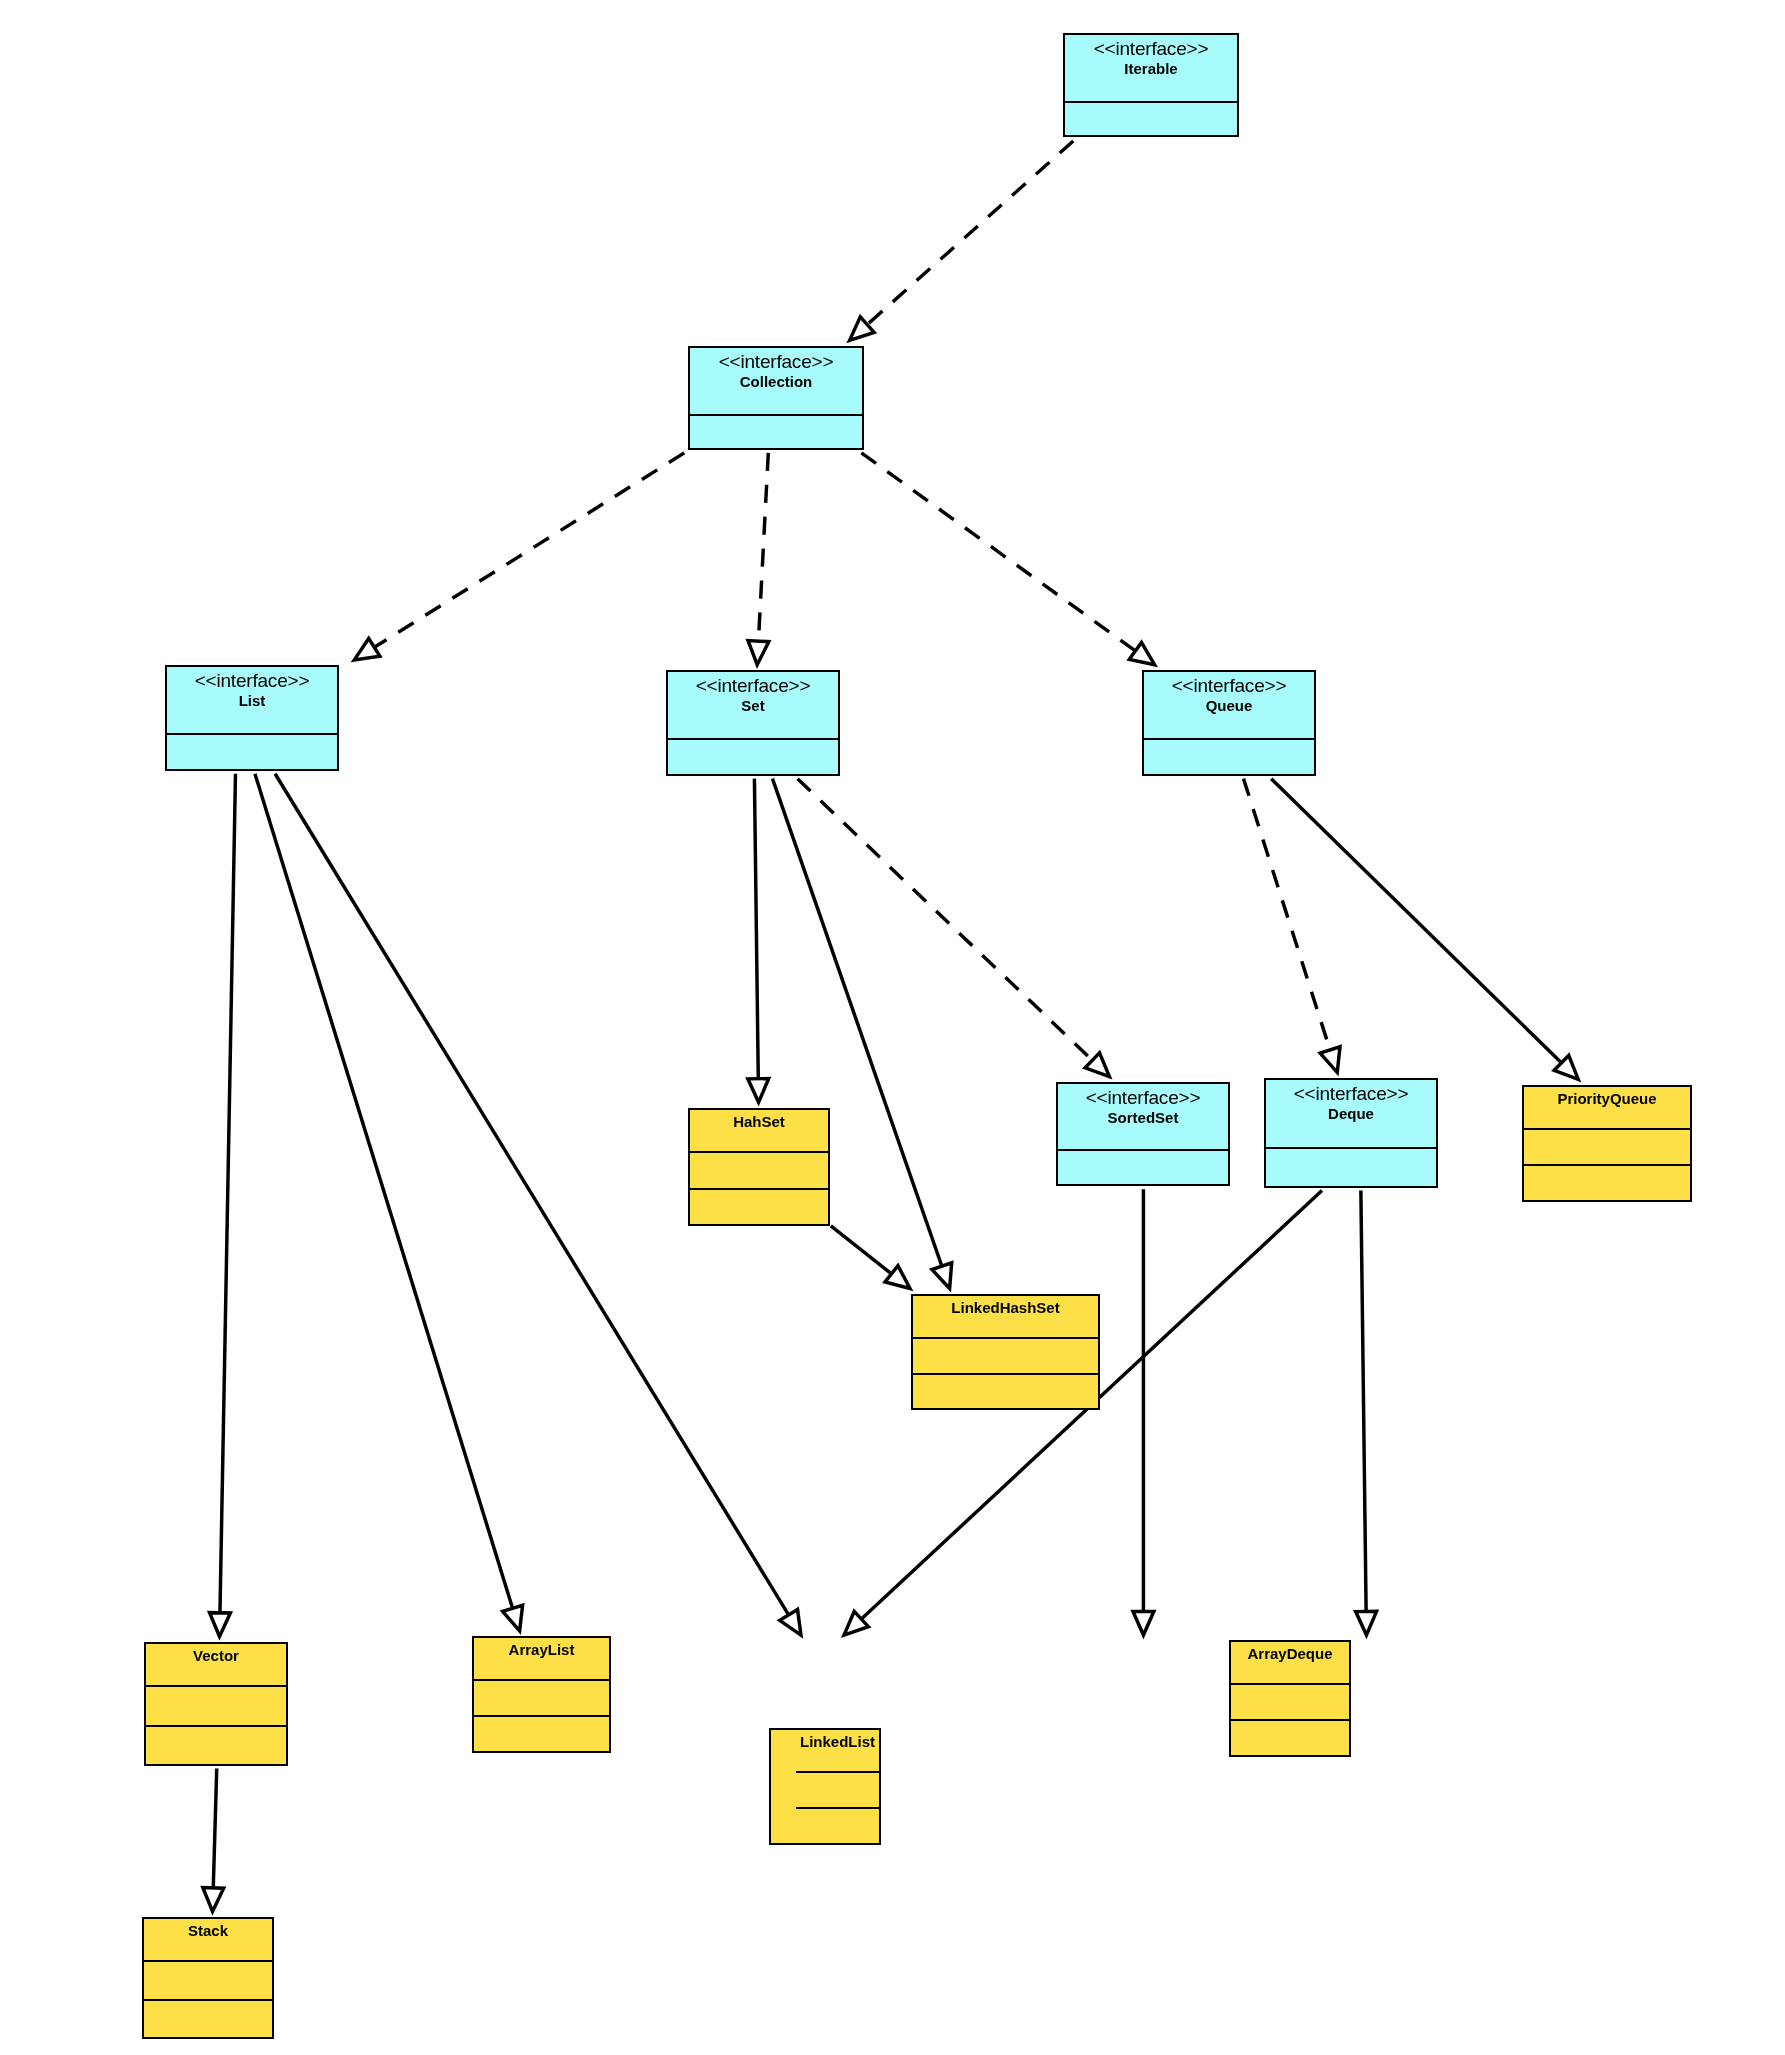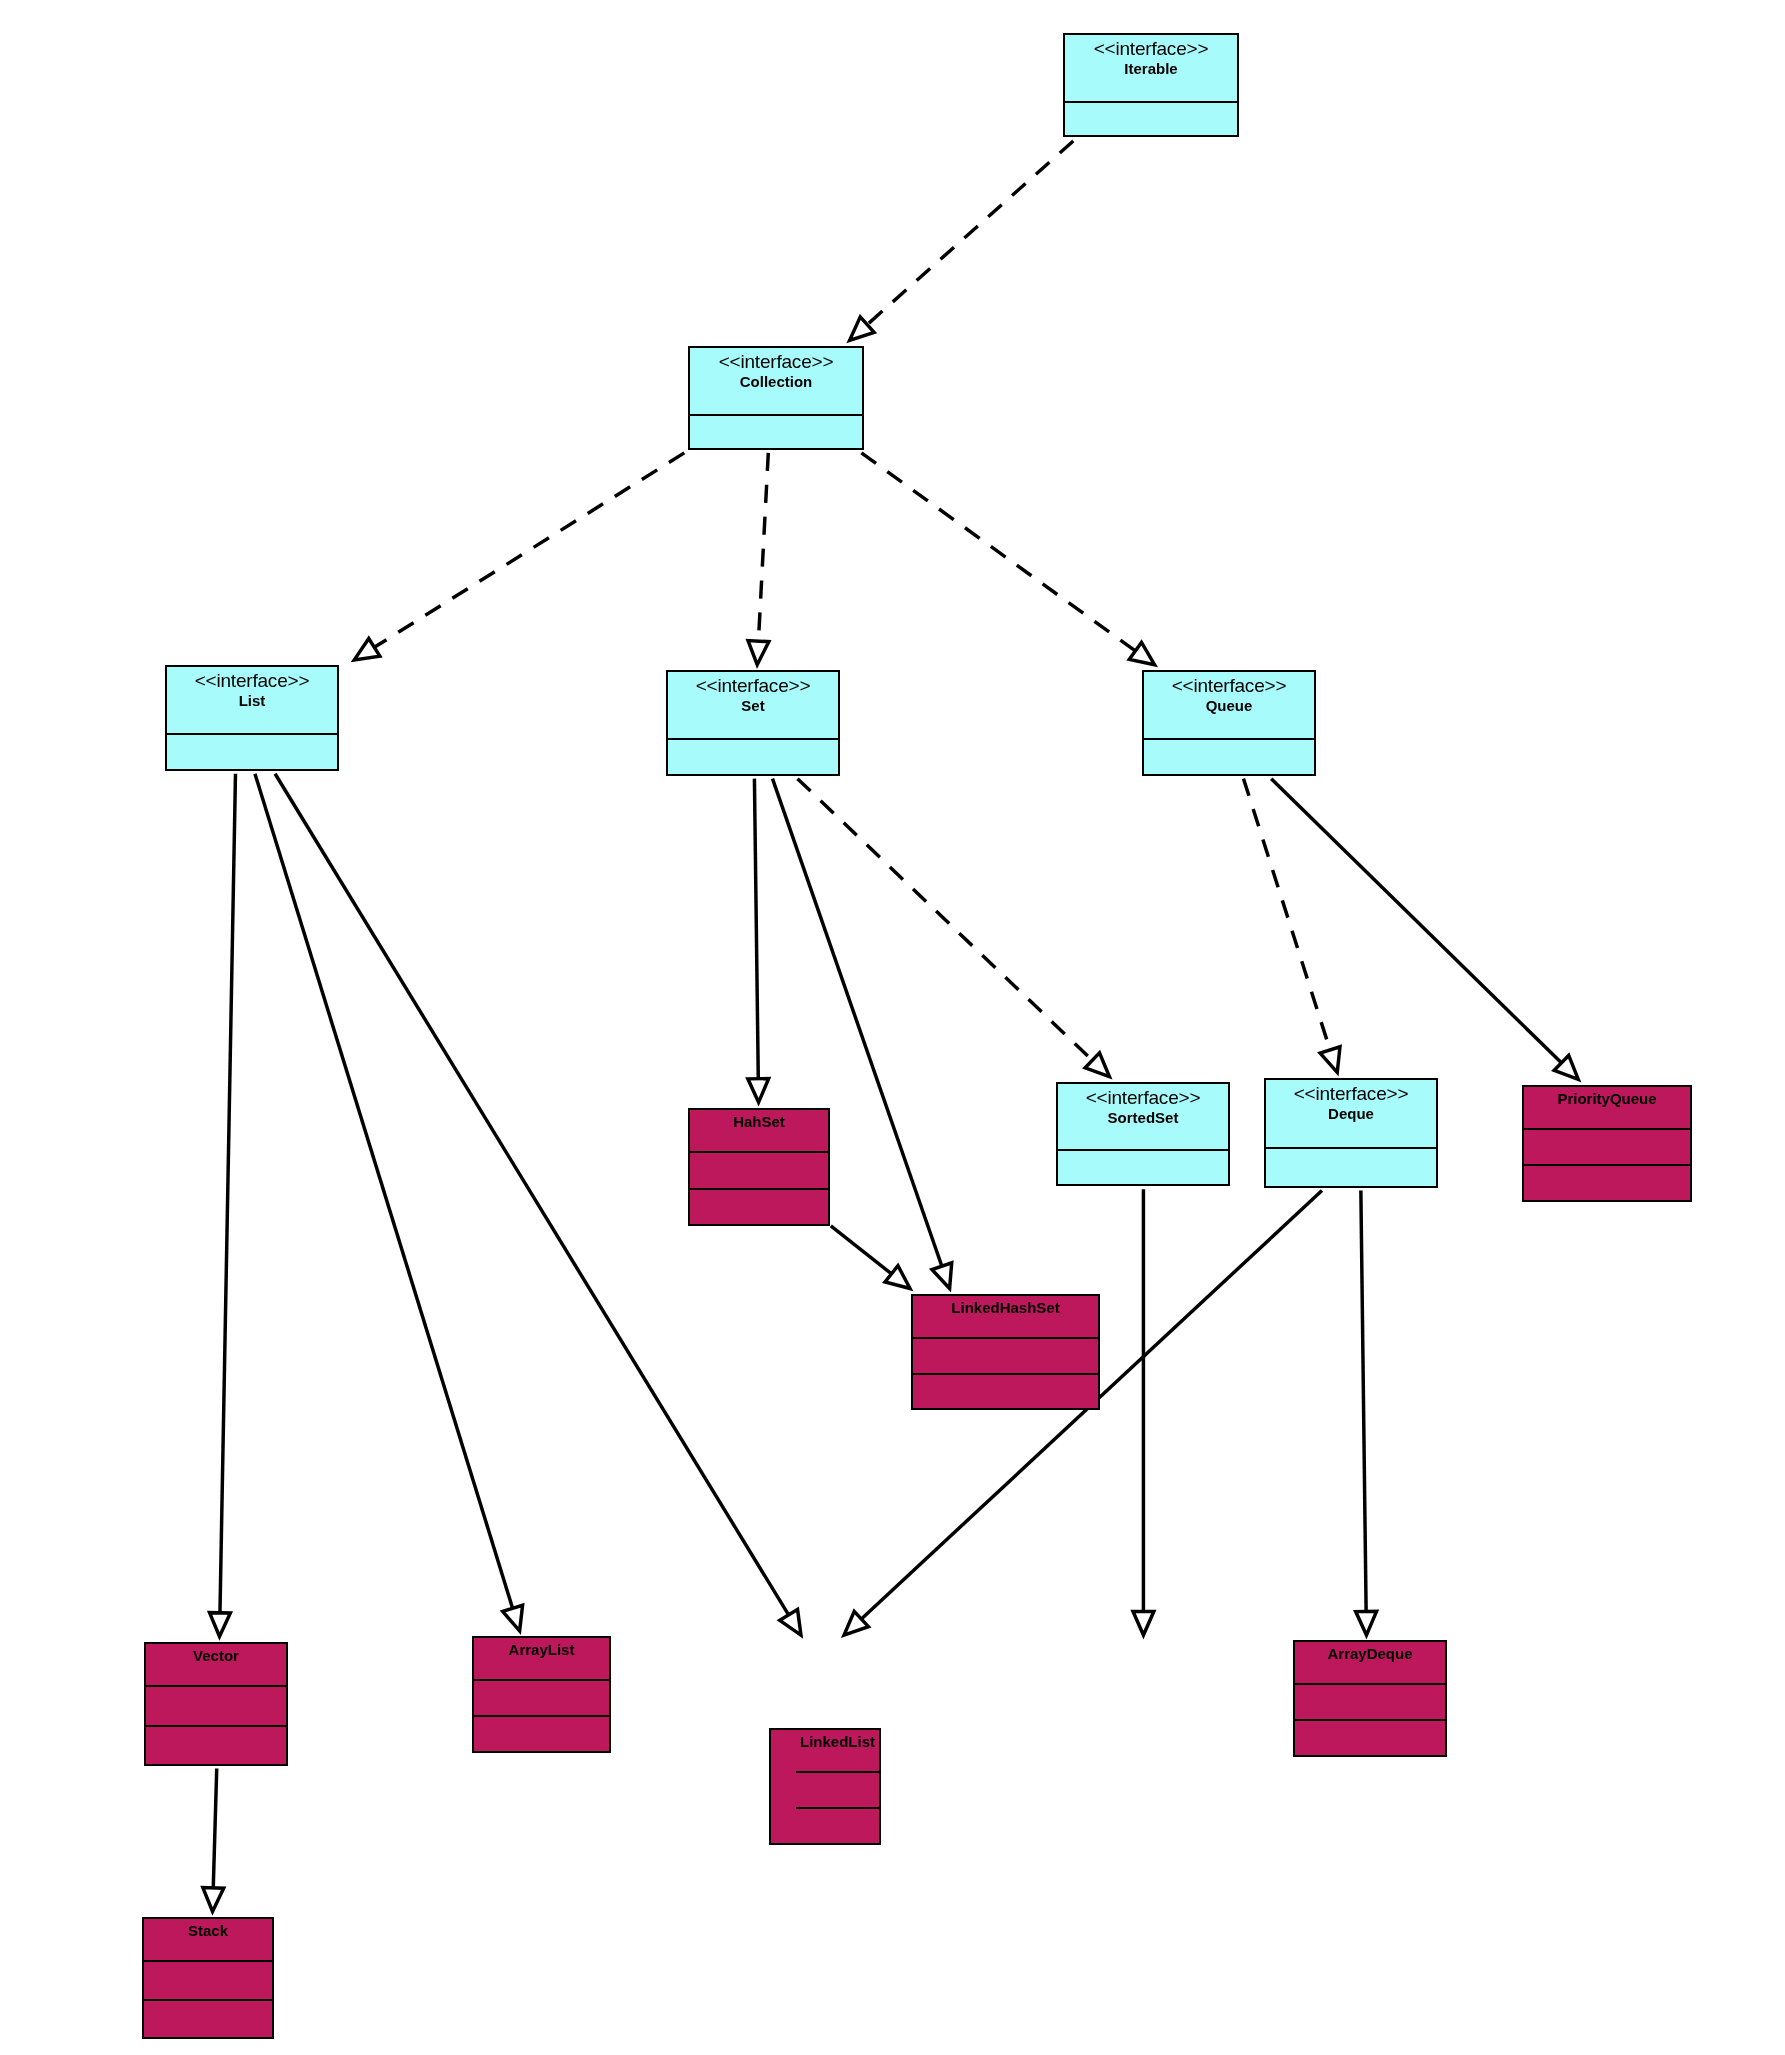--- a/index.html
+++ b/index.html
@@ -28,21 +28,21 @@
   }
   .uml-box {
     position: absolute;
     box-sizing: border-box;
     border: 2.8px solid #000000;
     display: flex;
     flex-direction: column;
     z-index: 5;
   }
   .uml-box.iface { background: #a8fbfb; }
-  .uml-box.cls   { background: #be185d; }
+  .uml-box.cls   { background: #fde047; }
 
   .uml-title {
     box-sizing: border-box;
     display: flex;
     flex-direction: column;
     align-items: center;
     text-align: center;
     padding: 2.8px 4.2px;
     line-height: 1.18;
   }
@@ -228,21 +228,21 @@
       <div class="uml-compartment divided"></div>
       <div class="uml-compartment"></div>
     </div>
     <div class="uml-box cls" style="left: 769px; top: 1728px; width: 112px; height: 117px; padding-left: 25px;">
       <div class="uml-title" style="height: 43px; flex: 0 0 43px;">
         <div class="classname">LinkedList</div>
       </div>
       <div class="uml-compartment divided"></div>
       <div class="uml-compartment"></div>
     </div>
-    <div class="uml-box cls" style="left: 1293px; top: 1640px; width: 154px; height: 117px;">
+    <div class="uml-box cls" style="left: 1229px; top: 1640px; width: 122px; height: 117px;">
       <div class="uml-title" style="height: 43px; flex: 0 0 43px;">
         <div class="classname">ArrayDeque</div>
       </div>
       <div class="uml-compartment divided"></div>
       <div class="uml-compartment"></div>
     </div>
     <div class="uml-box cls" style="left: 142px; top: 1917px; width: 132px; height: 122px;">
       <div class="uml-title" style="height: 43px; flex: 0 0 43px;">
         <div class="classname">Stack</div>
       </div>

